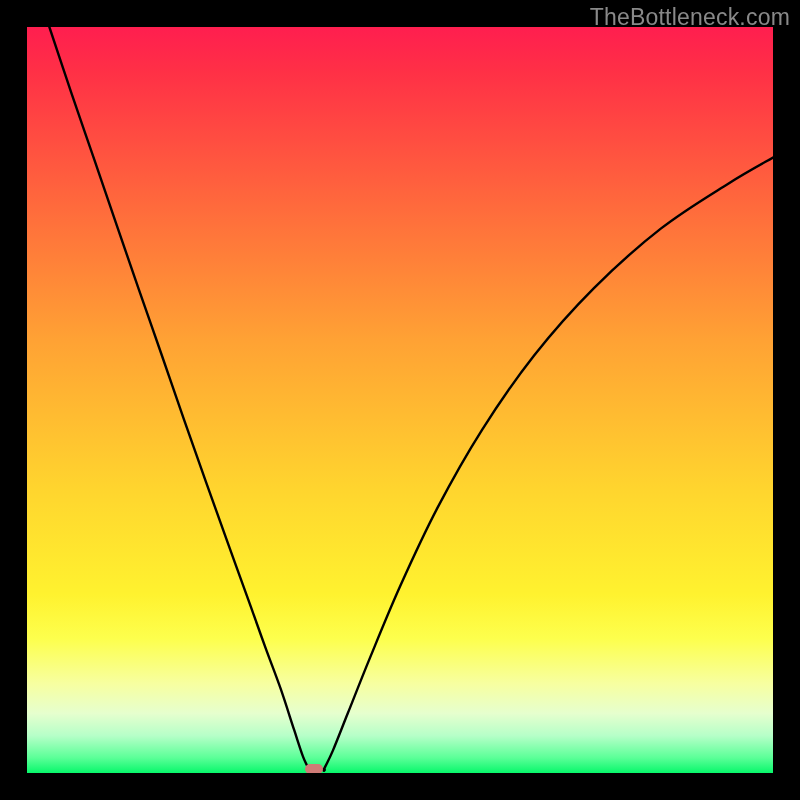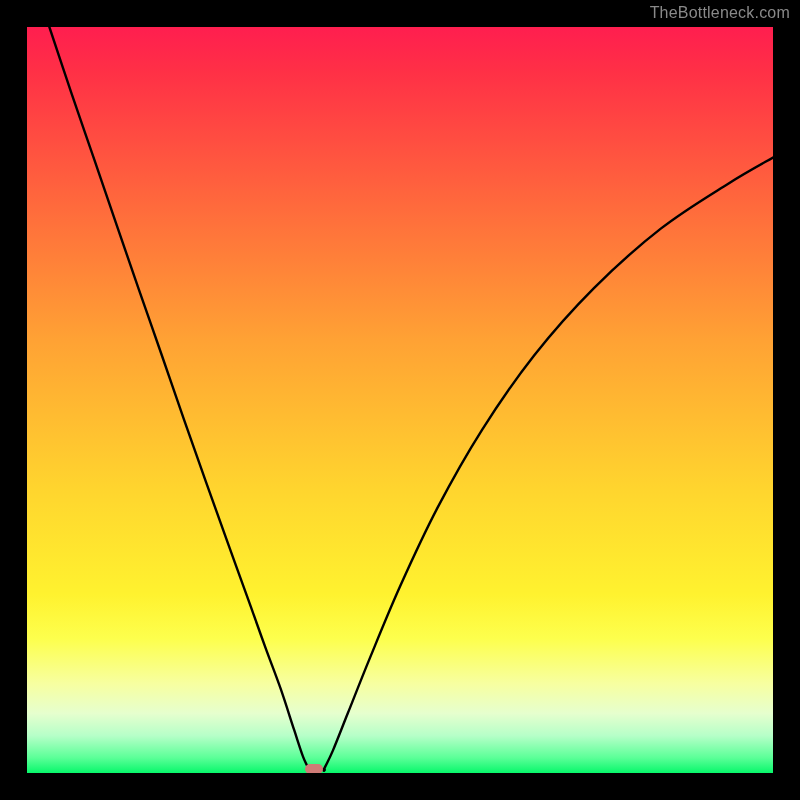--- a/index.html
+++ b/index.html
@@ -62,21 +62,21 @@
     height: 10px;
     background: #cf7b76;
     border-radius: 5px;
     transform: translate(-50%, -50%);
   }
   .watermark {
     position: absolute;
     top: 4px;
     right: 10px;
     font-family: Arial, Helvetica, sans-serif;
-    font-size: 16px;
+    font-size: 23px;
     color: #898989;
     letter-spacing: 0.2px;
   }
 </style>
 </head>
 <body>
 
 <div class="frame">
   <div class="plot-area">
     <div class="gradient"></div>

